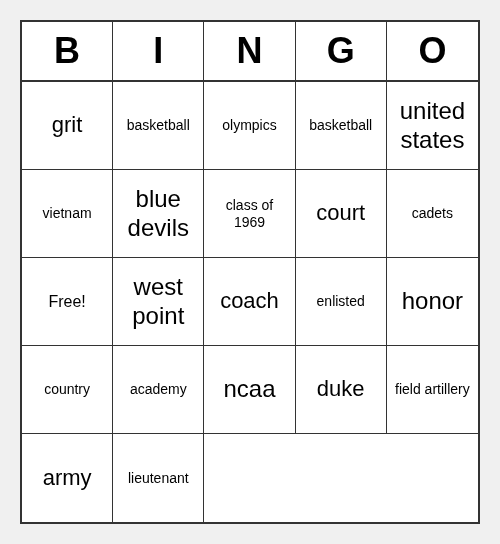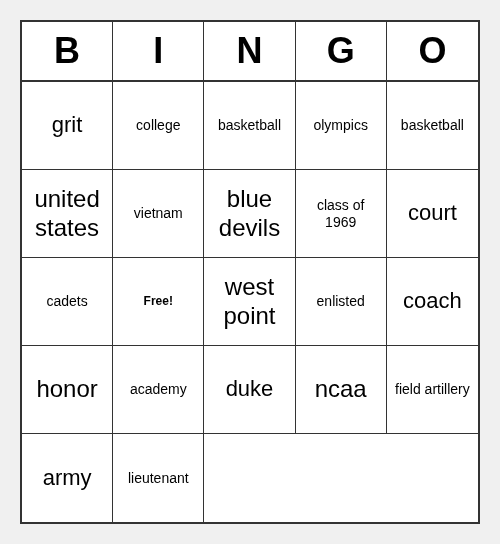--- a/index.html
+++ b/index.html
@@ -70,45 +70,42 @@
     .bingo-cell.large-text {
       font-size: 22px;
       font-weight: normal;
     }
 
     .bingo-cell.medium-text {
       font-size: 24px;
     }
 
     .bingo-cell.free-cell {
-      font-size: 12px;
-      font-weight: bold;
+      font-size: 16px;
+      font-weight: normal;
     }
 
     .cell-text {
       line-height: 1.2;
     }
   </style>
 </head>
 <body>
 
 <div class="bingo-card">
   <div class="bingo-header">
   <div class="bingo-header-cell">B</div>
       <div class="bingo-header-cell">I</div>
       <div class="bingo-header-cell">N</div>
       <div class="bingo-header-cell">G</div>
       <div class="bingo-header-cell">O</div>
     </div>
   <div class="bingo-grid">
   <div class="bingo-cell large-text">
         <span class="cell-text">grit</span>
-      </div>
-      <div class="bingo-cell">
-        <span class="cell-text">college</span>
       </div>
       <div class="bingo-cell">
         <span class="cell-text">basketball</span>
       </div>
       <div class="bingo-cell">
         <span class="cell-text">olympics</span>
       </div>
       <div class="bingo-cell">
         <span class="cell-text">basketball</span>
       </div>
@@ -129,37 +126,40 @@
       </div>
       <div class="bingo-cell">
         <span class="cell-text">cadets</span>
       </div>
       <div class="bingo-cell free-cell">
         <span class="cell-text">Free!</span>
       </div>
       <div class="bingo-cell medium-text">
         <span class="cell-text">west point</span>
       </div>
+      <div class="bingo-cell large-text">
+        <span class="cell-text">coach</span>
+      </div>
       <div class="bingo-cell">
         <span class="cell-text">enlisted</span>
-      </div>
-      <div class="bingo-cell large-text">
-        <span class="cell-text">coach</span>
       </div>
       <div class="bingo-cell medium-text">
         <span class="cell-text">honor</span>
       </div>
       <div class="bingo-cell">
+        <span class="cell-text">country</span>
+      </div>
+      <div class="bingo-cell">
         <span class="cell-text">academy</span>
+      </div>
+      <div class="bingo-cell medium-text">
+        <span class="cell-text">ncaa</span>
       </div>
       <div class="bingo-cell large-text">
         <span class="cell-text">duke</span>
-      </div>
-      <div class="bingo-cell medium-text">
-        <span class="cell-text">ncaa</span>
       </div>
       <div class="bingo-cell">
         <span class="cell-text">field artillery</span>
       </div>
       <div class="bingo-cell large-text">
         <span class="cell-text">army</span>
       </div>
       <div class="bingo-cell">
         <span class="cell-text">lieutenant</span>
       </div>

